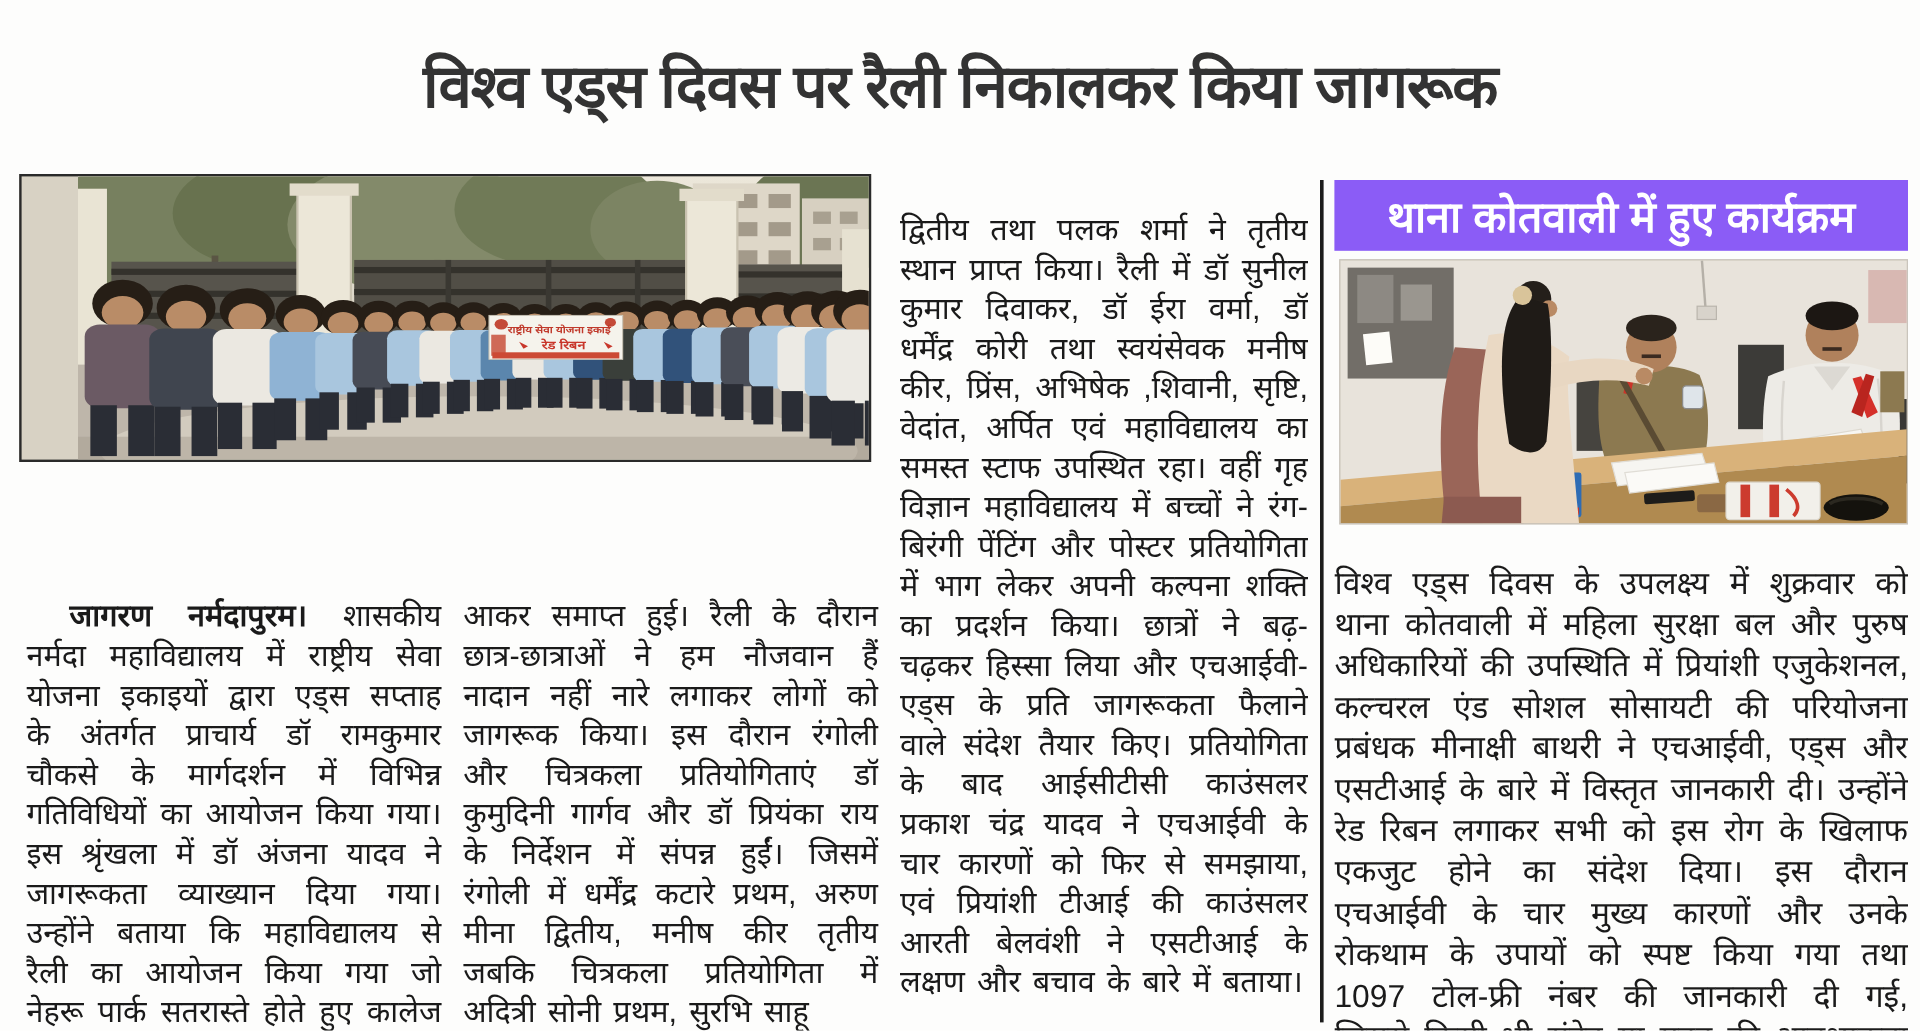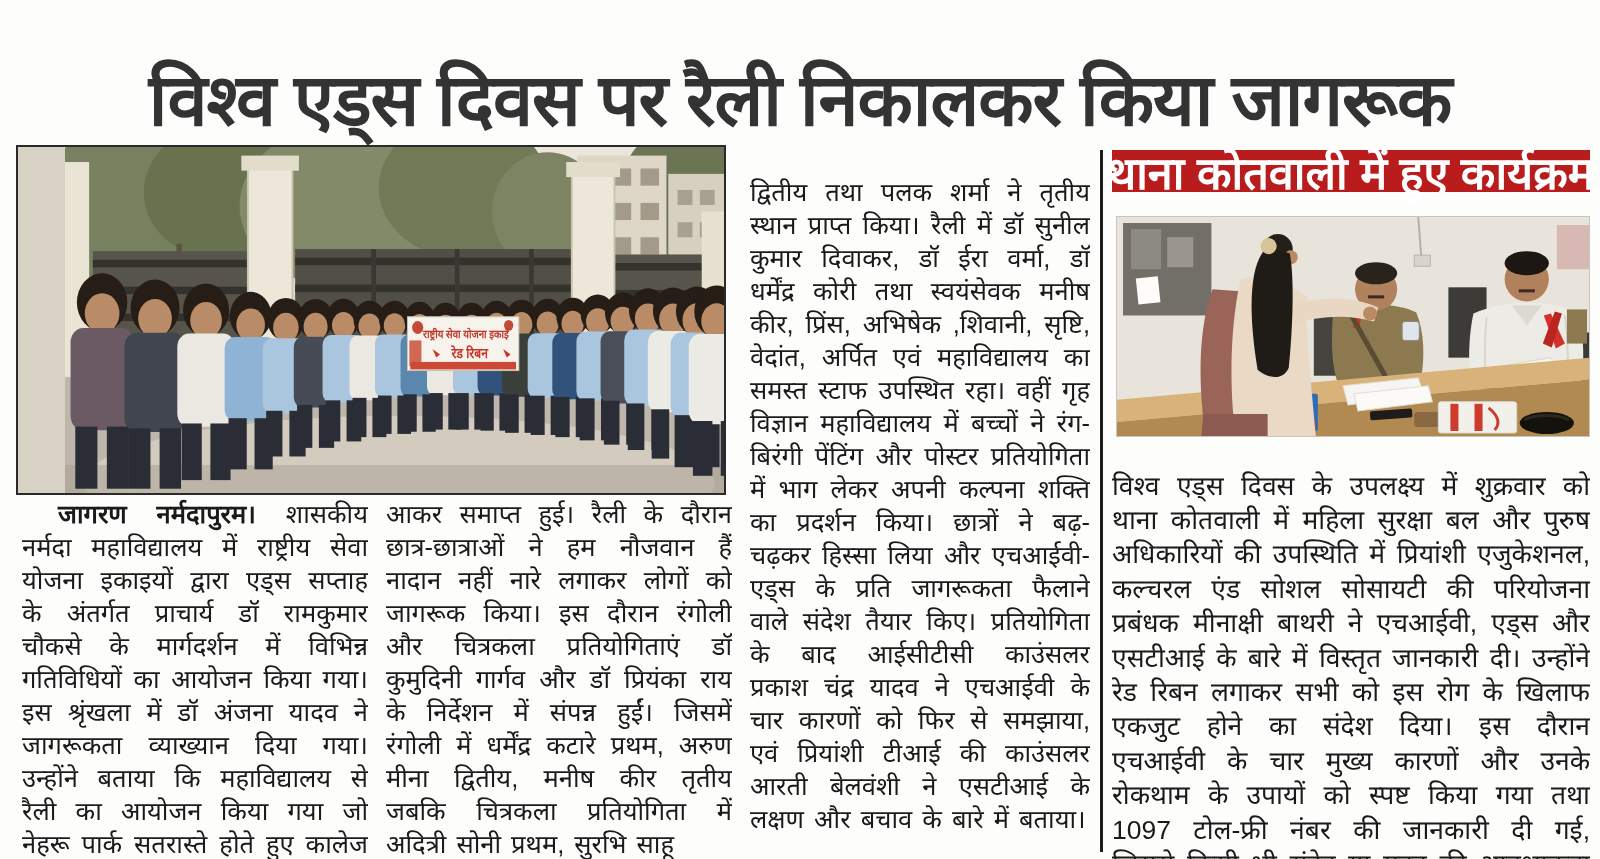--- a/index.html
+++ b/index.html
@@ -4,50 +4,50 @@
 <style>
   html,body { margin:0; padding:0; background:#ffffff; }
   .page {
     position:relative; width:1600px; height:859px; overflow:hidden;
     background:#fdfdfc; color:#171717;
     font-family:"Liberation Sans","DejaVu Sans",sans-serif;
   }
   .headline {
     position:absolute; top:6px; left:0; width:100%;
     text-align:center; white-space:nowrap;
-    font-size:72px; font-weight:800; color:#333;
+    font-size:50px; font-weight:800; color:#333;
     line-height:1.3; letter-spacing:-1px;
   }
   .photo-frame {
     position:absolute; box-sizing:border-box; background:#d8d2c4;
     border:2px solid #2a2a2a; margin:0;
   }
-  .photo-left  { left:16px;  top:145px; width:710px; height:350px;padding-left:47px; }
+  .photo-left  { left:16px;  top:145px; width:710px; height:240px;padding-left:47px; }
   .photo-right { left:1116px; top:216px; width:474px; height:221px; border:1px solid #c9c4bc; }
   .photo-frame svg { display:block; width:100%; height:100%; }
 
   .col {
     position:absolute; text-align:justify; overflow:hidden;
     font-size:25.5px; line-height:33px; color:#1a1a1a;
     word-spacing:3px;
   }
   .col1 { left:22px;  top:472px; width:346px; height:378px; text-indent:36px; }
   .col2 { left:386px; top:472px; width:346px; height:378px; }
   .col3 { left:750px; top:150px; width:340px; height:702px; }
   .dateline { font-weight:700; }
 
   .vrule {
     position:absolute; left:1100px; top:150px; width:3px; height:702px;
     background:#1c1c1c;
   }
   .kicker {
-    position:absolute; left:1112px; top:150px; width:478px; height:42px;
-    background:#b91c1c; color:#ffffff;
+    position:absolute; left:1112px; top:150px; width:478px; height:59px;
+    background:#8b5cf6; color:#ffffff;
     display:flex; align-items:center; justify-content:center;
-    font-size:45px; font-weight:800; white-space:nowrap;
+    font-size:36px; font-weight:800; white-space:nowrap;
   }
   .side-body {
     position:absolute; left:1112px; top:442px; width:478px; height:414px;
     font-size:26.5px; line-height:34.4px; text-align:justify; overflow:hidden;
     word-spacing:3px; color:#1a1a1a;
   }
 </style>
 </head>
 <body>
 

